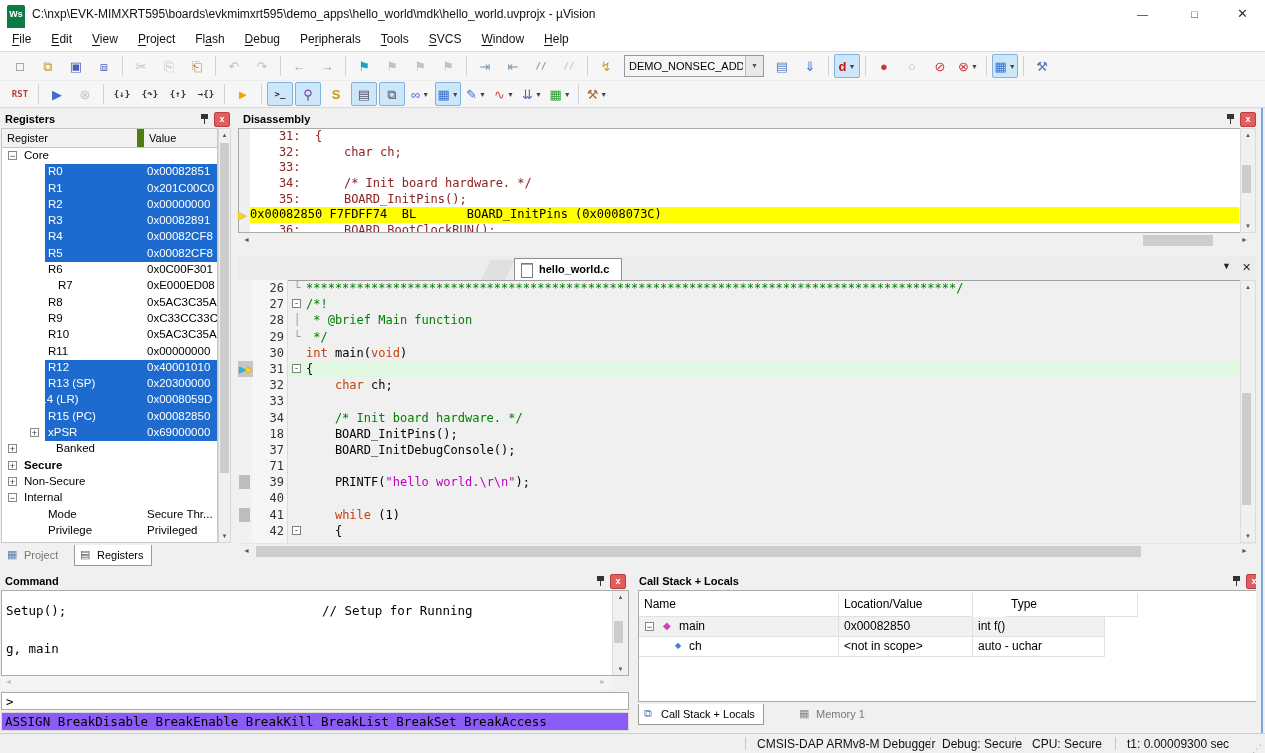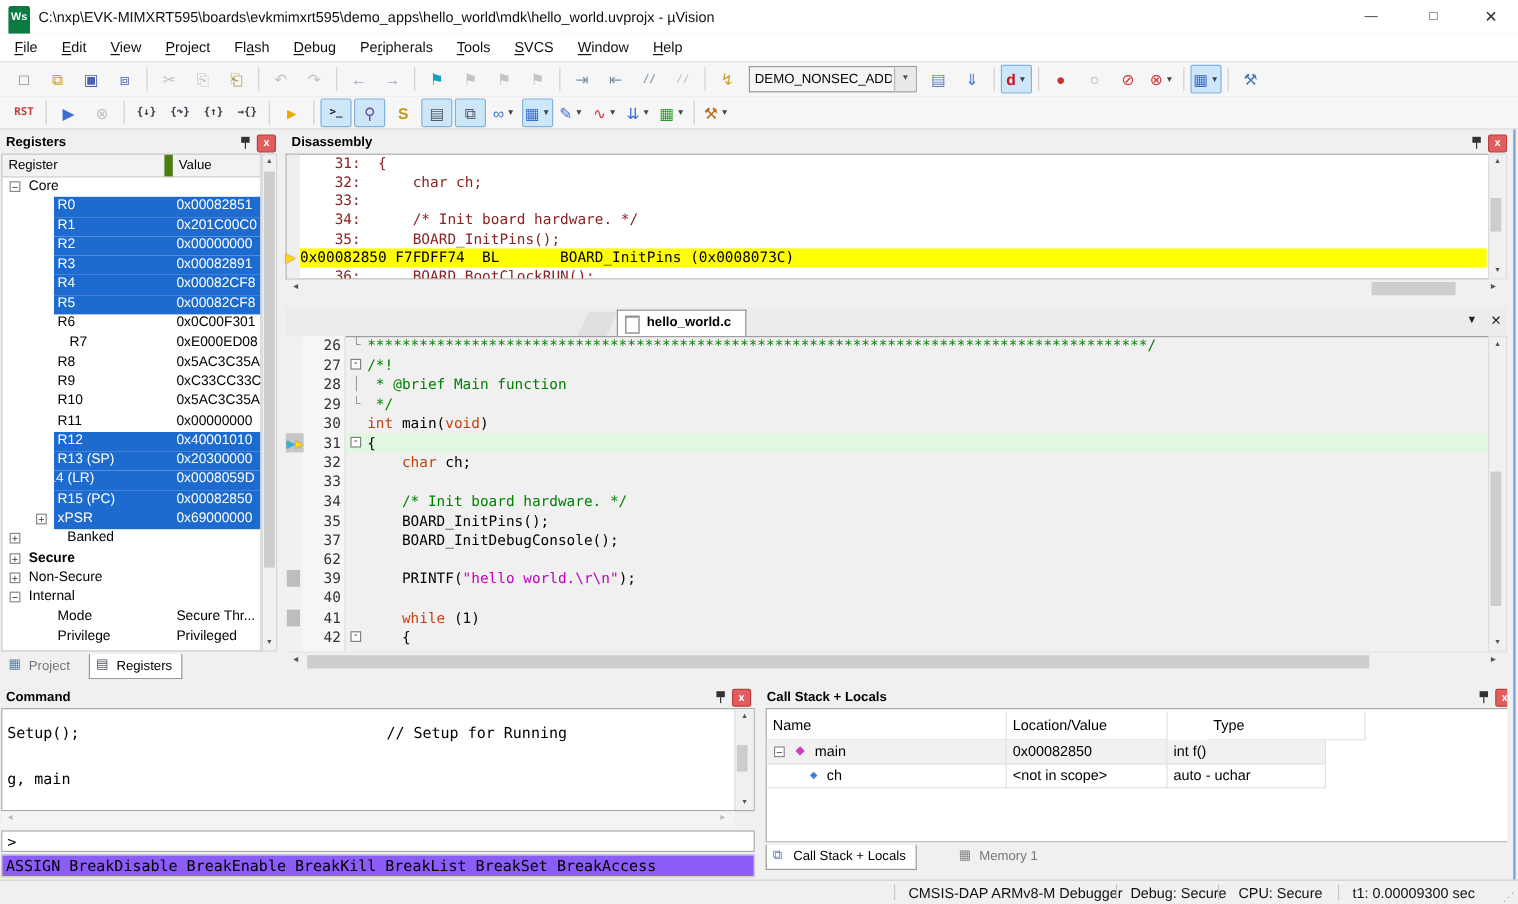--- a/index.html
+++ b/index.html
@@ -551,29 +551,29 @@
     </div>
     <div class="ed-line">
       <span class="ed-num">33</span>
       <span class="ed-code"></span>
     </div>
     <div class="ed-line">
       <span class="ed-num">34</span>
       <span class="ed-code"><span class="seg-cmt">    /* Init board hardware. */</span></span>
     </div>
     <div class="ed-line">
-      <span class="ed-num">35</span>
+      <span class="ed-num">18</span>
       <span class="ed-code"><span class="seg-txt">    BOARD_InitPins();</span></span>
     </div>
     <div class="ed-line">
       <span class="ed-num">37</span>
       <span class="ed-code"><span class="seg-txt">    BOARD_InitDebugConsole();</span></span>
     </div>
     <div class="ed-line">
-      <span class="ed-num">62</span>
+      <span class="ed-num">71</span>
       <span class="ed-code"></span>
     </div>
     <div class="ed-line">
       <span class="exec-mark"></span>
       <span class="ed-num">39</span>
       <span class="ed-code"><span class="seg-txt">    PRINTF(</span><span class="seg-str">"hello world.\r\n"</span><span class="seg-txt">);</span></span>
     </div>
     <div class="ed-line">
       <span class="ed-num">40</span>
       <span class="ed-code"></span>

